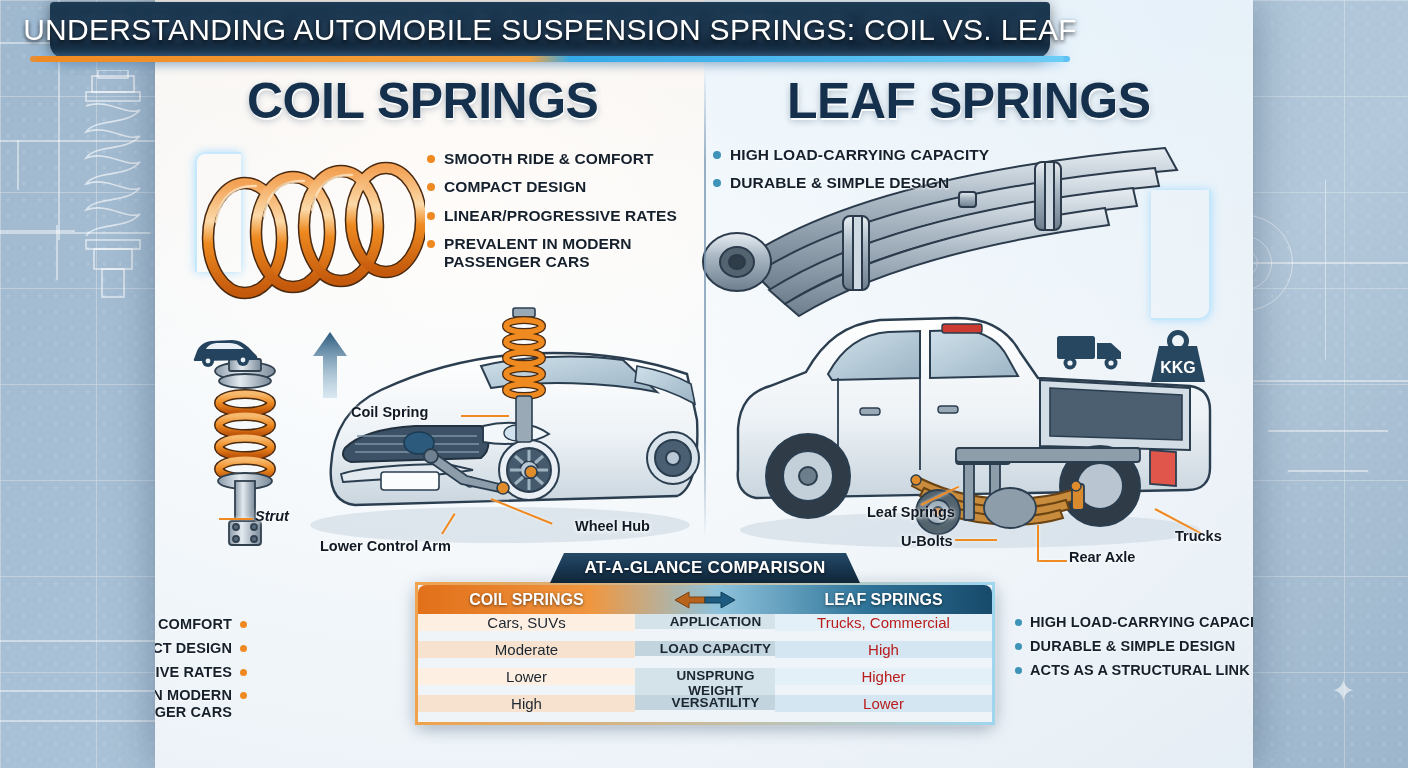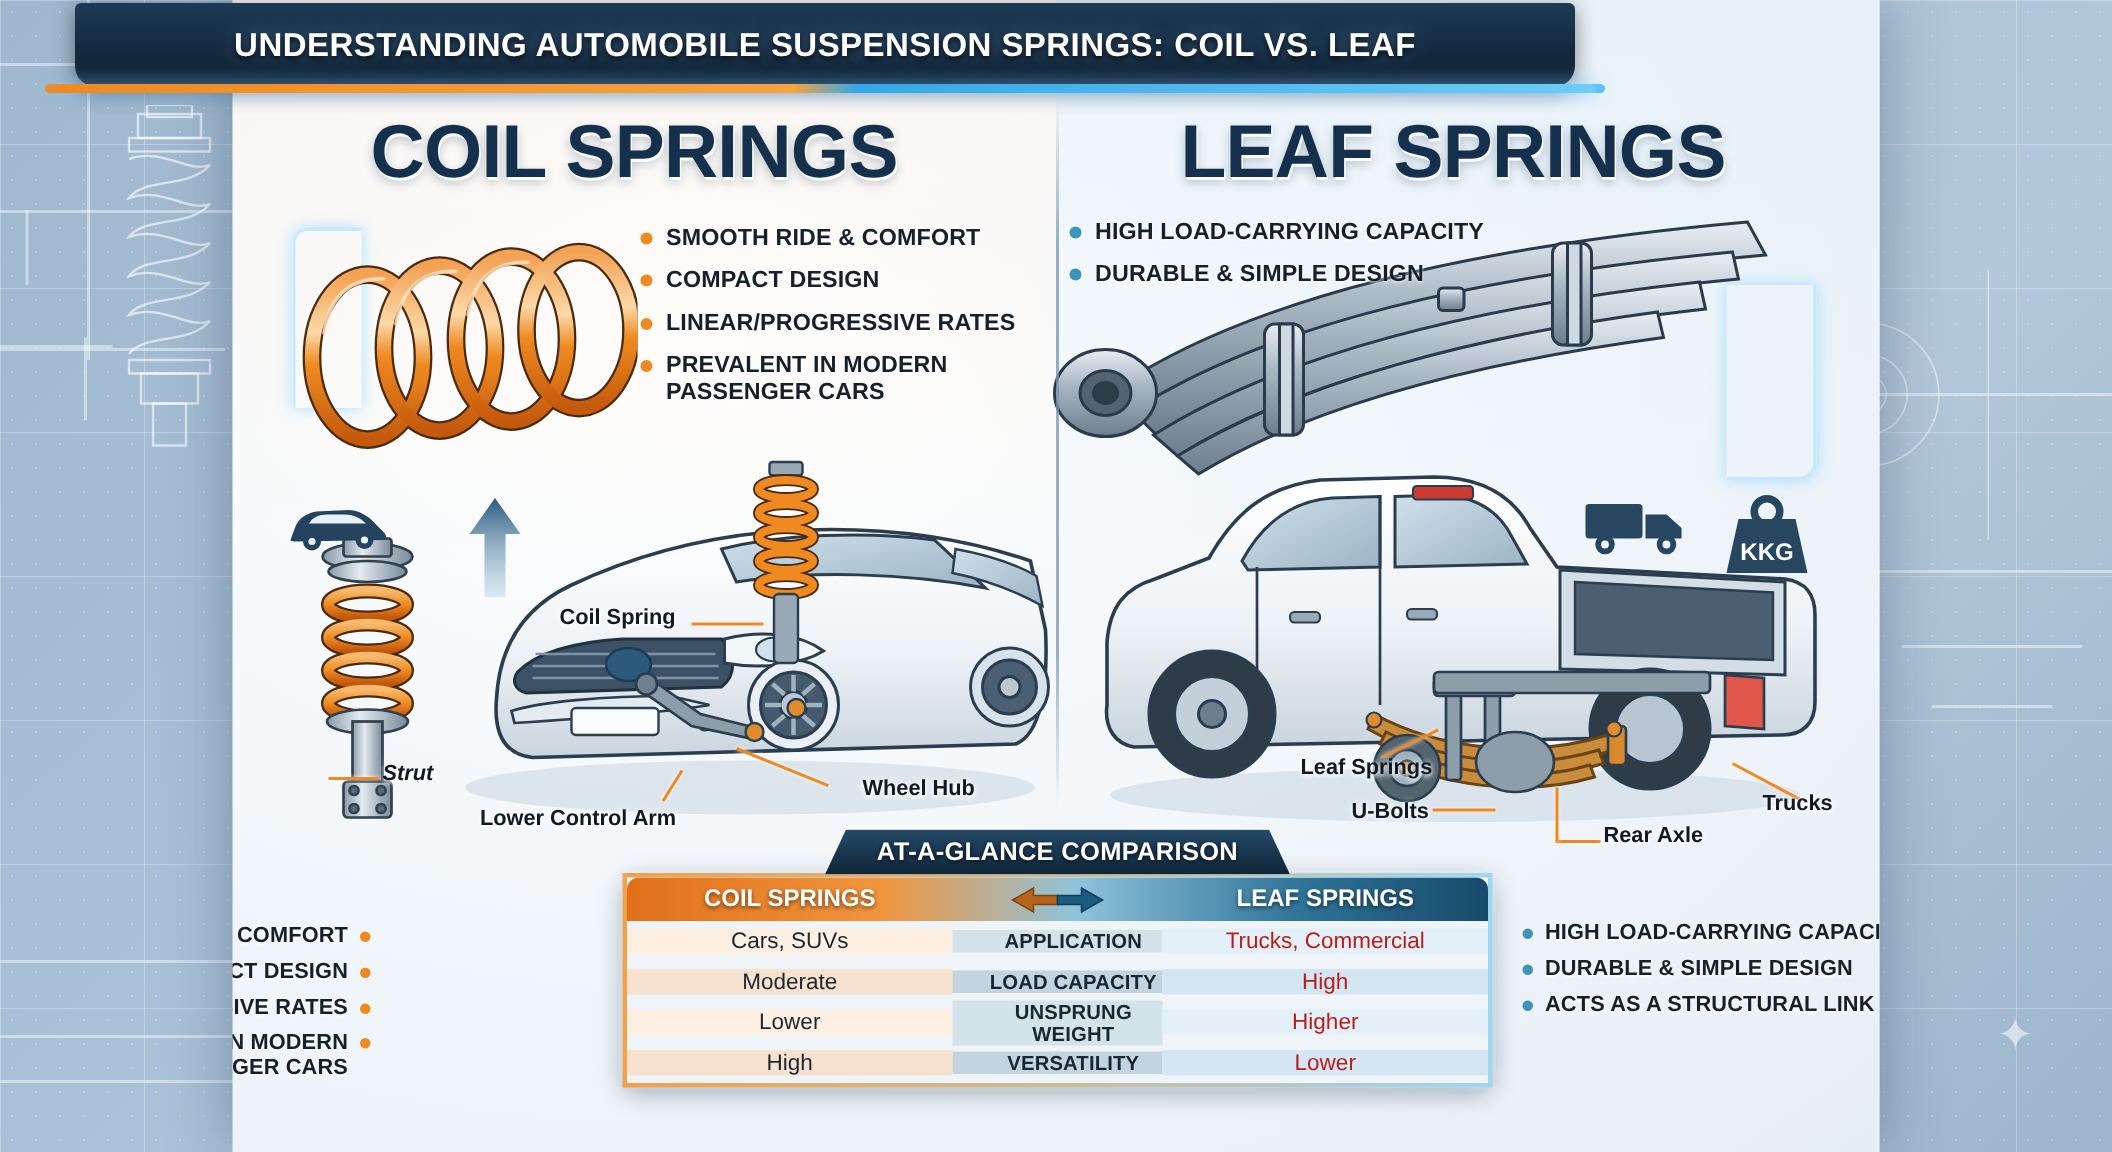--- a/index.html
+++ b/index.html
@@ -59,21 +59,21 @@
     position:absolute; left:-14px; right:-14px; bottom:-4px; height:6px;
     background:linear-gradient(90deg,#f08a22 0%,#f5a33f 48%,#34a9e8 52%,#6ccdf7 100%);
     border-radius:3px;
     box-shadow:0 0 12px rgba(120,190,255,.8);
   }
   #titlebar .tskewL,#titlebar .tskewR{
     position:absolute; bottom:-4px; width:26px; height:6px;
     background:#f08a22; border-radius:3px;
   }
   #title-text{
-    color:#fff; font-size:22px; font-weight:bold; letter-spacing:.3px;
+    color:#fff; font-size:30px; font-weight:normal; letter-spacing:.3px;
     text-shadow:0 2px 4px rgba(0,0,0,.8), 0 0 14px rgba(140,200,255,.45);
     white-space:nowrap;
   }
 
   
   .sec-head{
     position:absolute; top:72px; font-size:50px; font-weight:bold;
     color:#14304c; letter-spacing:-.5px;
     text-shadow:1px 2px 0 rgba(255,255,255,.9), 0 3px 7px rgba(30,60,90,.30);
     z-index:12;
@@ -159,21 +159,21 @@
     border-radius:11px; overflow:hidden;
     border:3px solid; border-image:linear-gradient(90deg,#f0a24c,#9fd6ef) 1;
     box-shadow:0 4px 16px rgba(20,50,80,.35), 0 0 0 2px rgba(255,255,255,.55);
     background:#eef4f8;
   }
   #cmp-head{ display:flex; height:29px; align-items:center;
     background:linear-gradient(90deg,#e2701a 0%,#f0963f 30%,#8fc3dc 52%,#2f7499 78%,#174a6b 100%); }
   #cmp-head .h{ flex:1; text-align:center; color:#fff; font-size:16px; font-weight:bold;
                 text-shadow:0 1px 3px rgba(0,0,0,.55); }
   #cmp-head .mid{ flex:0 0 140px; display:flex; align-items:center; justify-content:center; }
-  .row{ display:flex; height:27px; align-items:center; font-size:15px; }
+  .row{ display:flex; height:27px; align-items:flex-start; font-size:15px; }
   .cL{ flex:1; text-align:center; color:#1c2630; }
   .cM{ flex:0 0 140px; text-align:center; color:#1c2630; font-weight:bold; font-size:13.5px; letter-spacing:.1px;padding-left:21px; }
   .cR{ flex:1; text-align:center; color:#b91c1c; }
   .row:nth-child(odd) .cL{ background:#f7e2cf; }
   .row:nth-child(even) .cL{ background:#fdf0e3; }
   .row:nth-child(odd) .cM{ background:#c2d4de; }
   .row:nth-child(even) .cM{ background:#d4e2ea; }
   .row:nth-child(odd) .cR{ background:#d3e6f1; }
   .row:nth-child(even) .cR{ background:#e4f0f7; }
 
@@ -511,21 +511,21 @@
       <circle cx="218" cy="212" r="22" fill="#53646f"></circle>
       <circle cx="218" cy="212" r="12" fill="#9fb0bc"></circle>
       <circle cx="218" cy="212" r="5" fill="#d77a22"></circle>
       <rect x="352" y="184" width="12" height="26" rx="3" fill="#d88a2c"></rect>
     </g>
     <circle cx="356" cy="186" r="5" fill="#e08c2a" stroke="#2b3e50" stroke-width="1.4"></circle>
     <circle cx="196" cy="180" r="5" fill="#e08c2a" stroke="#2b3e50" stroke-width="1.4"></circle>
   </svg>
 
   <div class="lead" style="left:306px;top:415px;width:48px;"></div>
-  <div class="callout" style="left:218px;top:404px;text-align:center;">Coil Spring</div>
+  <div class="callout" style="left:196px;top:404px;text-align:center;">Coil Spring</div>
 
   <div class="lead" style="left:64px;top:518px;width:34px;"></div>
   <div class="callout" style="left:100px;top:508px;font-style:italic;">Strut</div>
 
   <div class="lead" style="left:287px;top:533px;width:24px;transform:rotate(-58deg);"></div>
   <div class="callout" style="left:165px;top:538px;">Lower Control Arm</div>
 
   <div class="lead" style="left:336px;top:498px;width:66px;transform:rotate(22deg);"></div>
   <div class="callout" style="left:420px;top:518px;">Wheel Hub</div>
 

